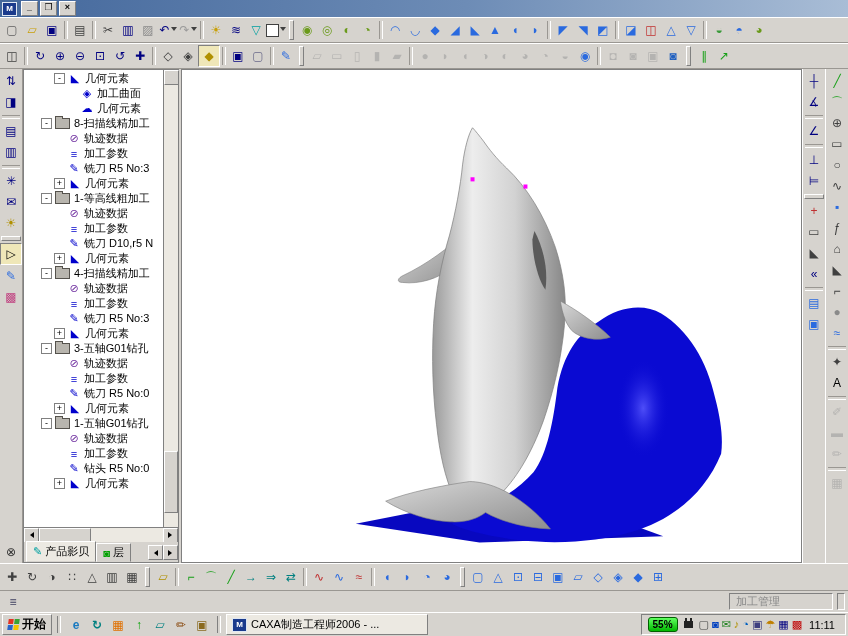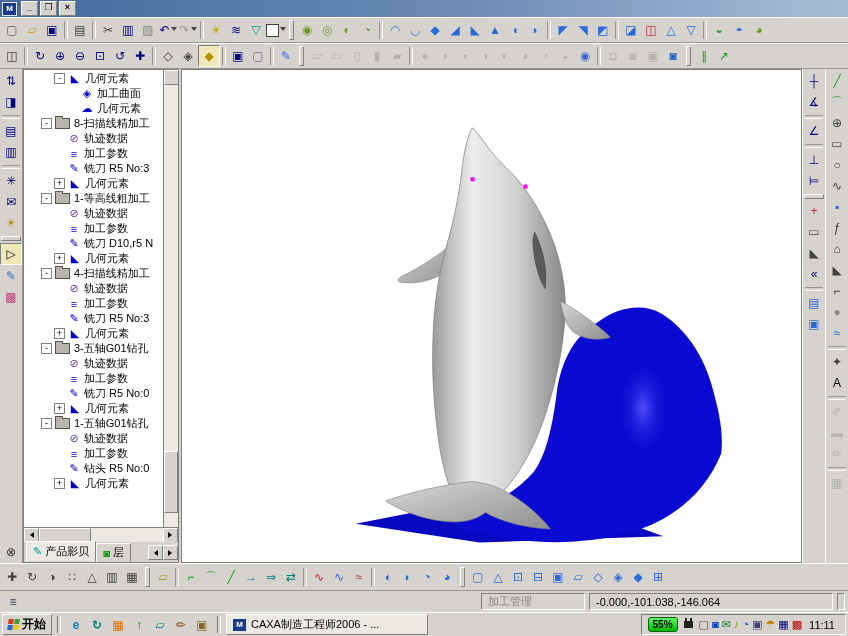--- a/index.html
+++ b/index.html
@@ -856,23 +856,20 @@
         <span style="color: rgb(42, 106, 223);">⊞</span>
       </div>
     </div>
 
   <div class="statusbar">
     <span class="tbtn" style="color:#404060;">≡</span>
     <div style="flex:1"></div>
     <div class="spanel sunken" style="width:90px;color:#8a8a8a;">
       <span>加工管理</span>
     </div>
-    <div class="spanel sunken" style="width:230px;">
-      <span>-0.000,-101.038,-146.064</span>
-    </div>
     <div class="spanel sunken" style="width:6px;padding:0;"></div>
   </div>
 
   <div class="taskbar">
     <div class="startbtn raised">
       <span class="flag" id="flag">
           <span style="background: rgb(226, 51, 35);"></span>
           <span style="background: rgb(58, 163, 53);"></span>
           <span style="background: rgb(42, 102, 200);"></span>
           <span style="background: rgb(244, 196, 0);"></span>

